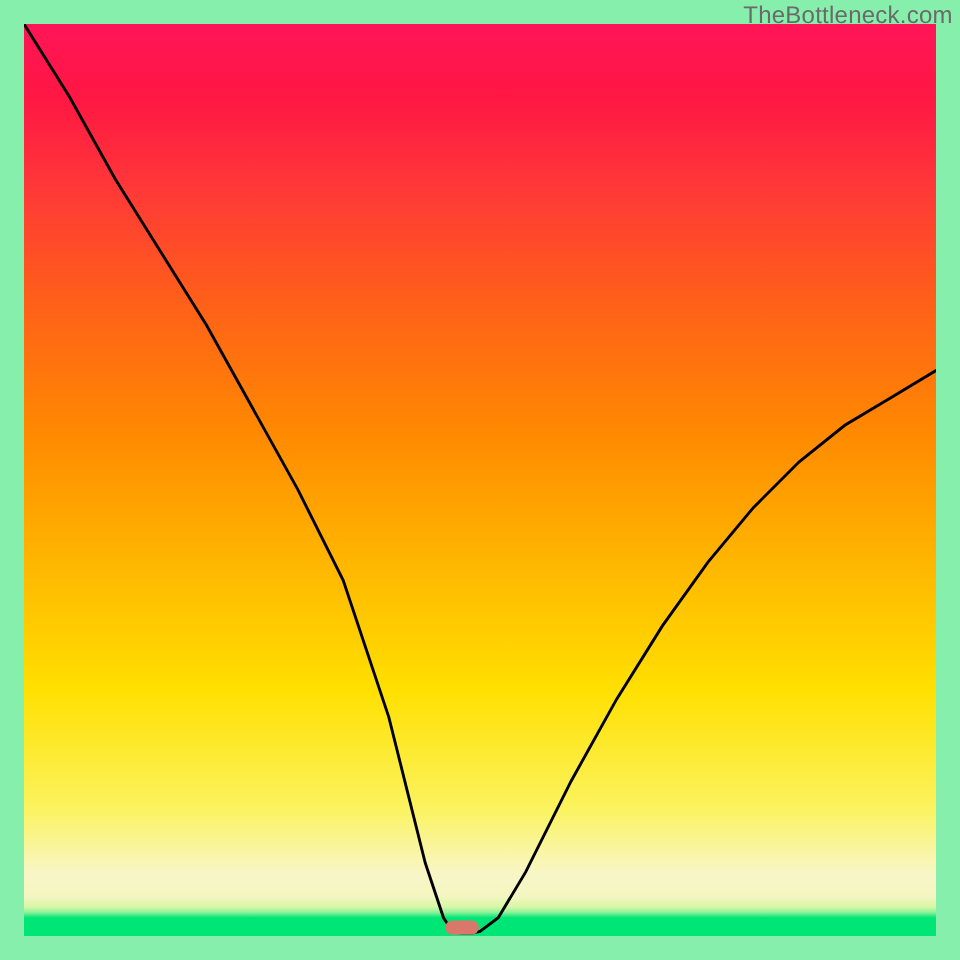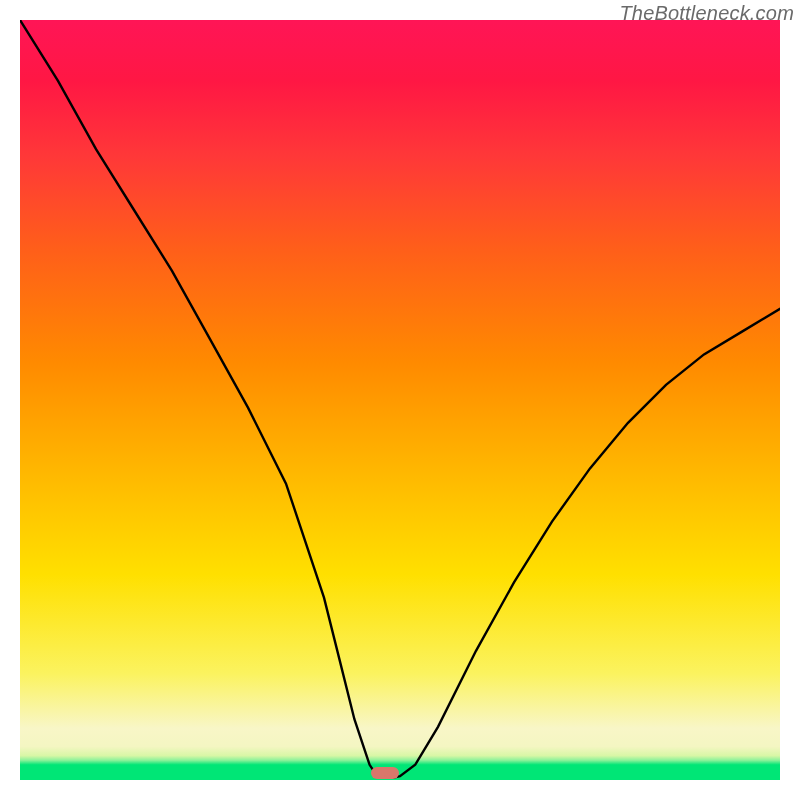--- a/index.html
+++ b/index.html
@@ -8,22 +8,21 @@
     width: 800px;
     height: 800px;
     background: #000;
     overflow: hidden;
     font-family: Arial, Helvetica, sans-serif;
   }
   .frame {
     position: relative;
     width: 800px;
     height: 800px;
-    background: #ffffff;
-    font-style: italic;
+    background: #86efac;
   }
   .plot {
     position: absolute;
     left: 20px;
     top: 20px;
     width: 760px;
     height: 760px;
     background: linear-gradient(to top,
       #00e676 0%,
       #00e676 2.0%,

